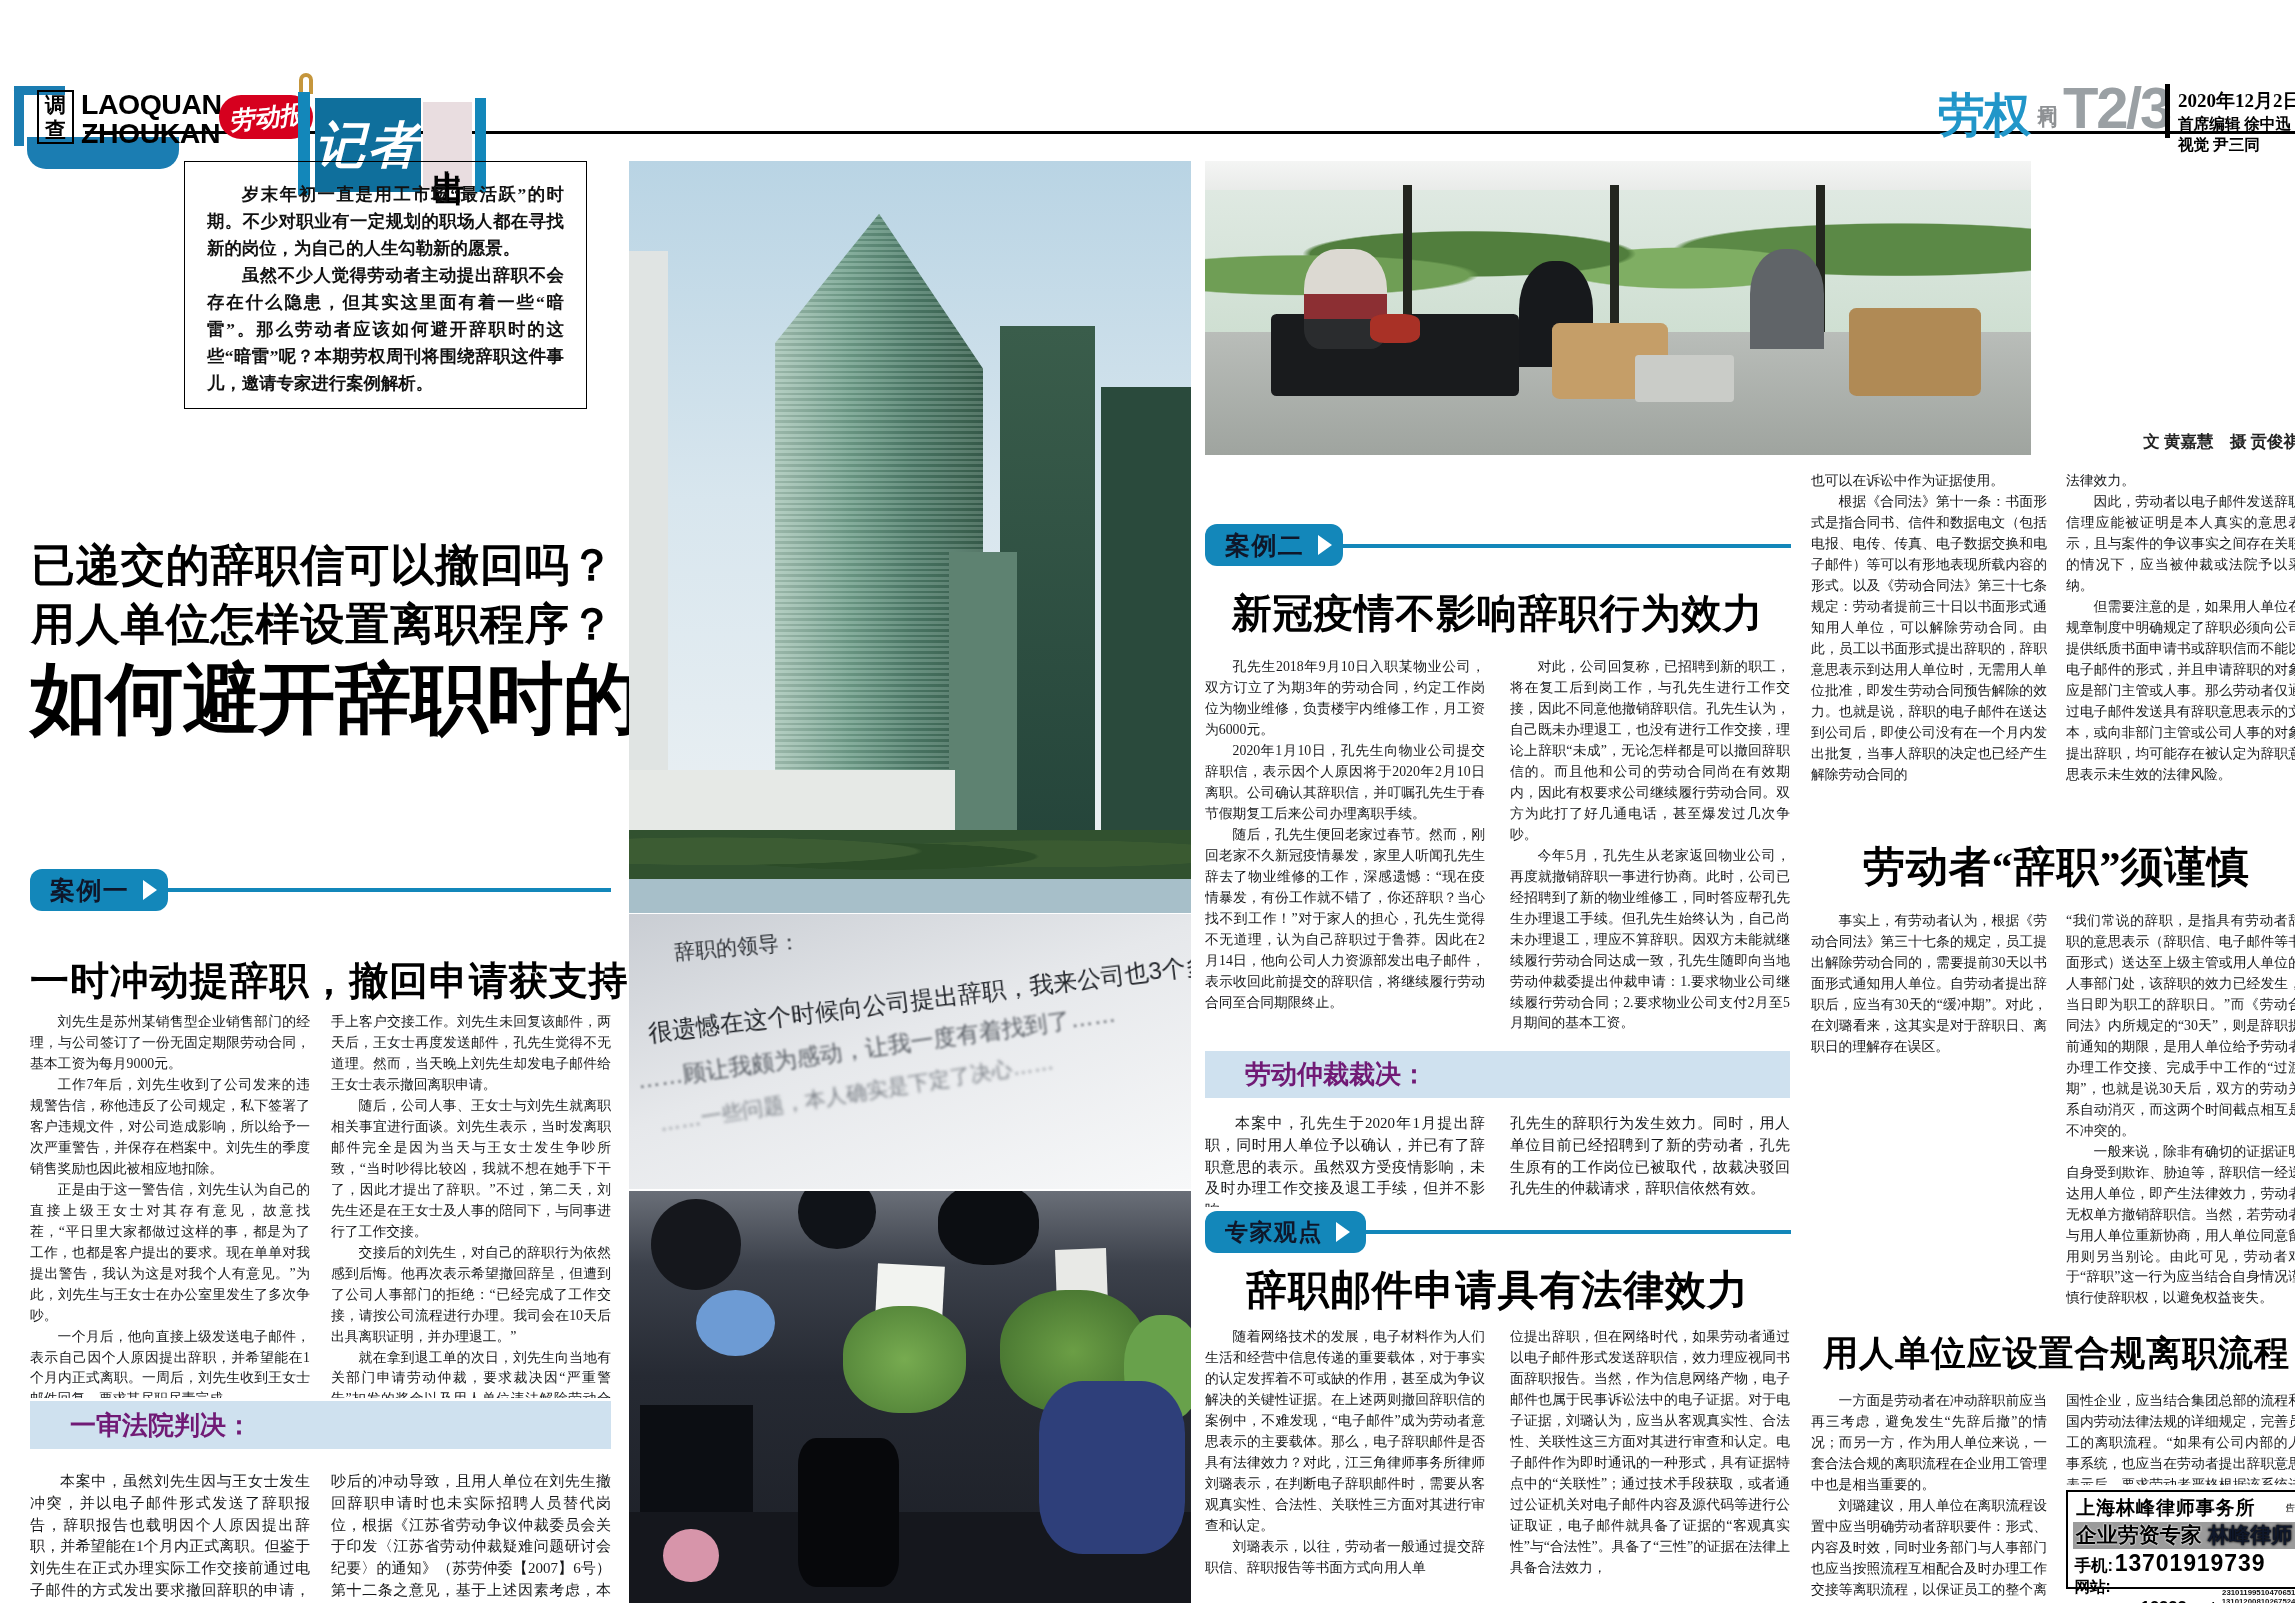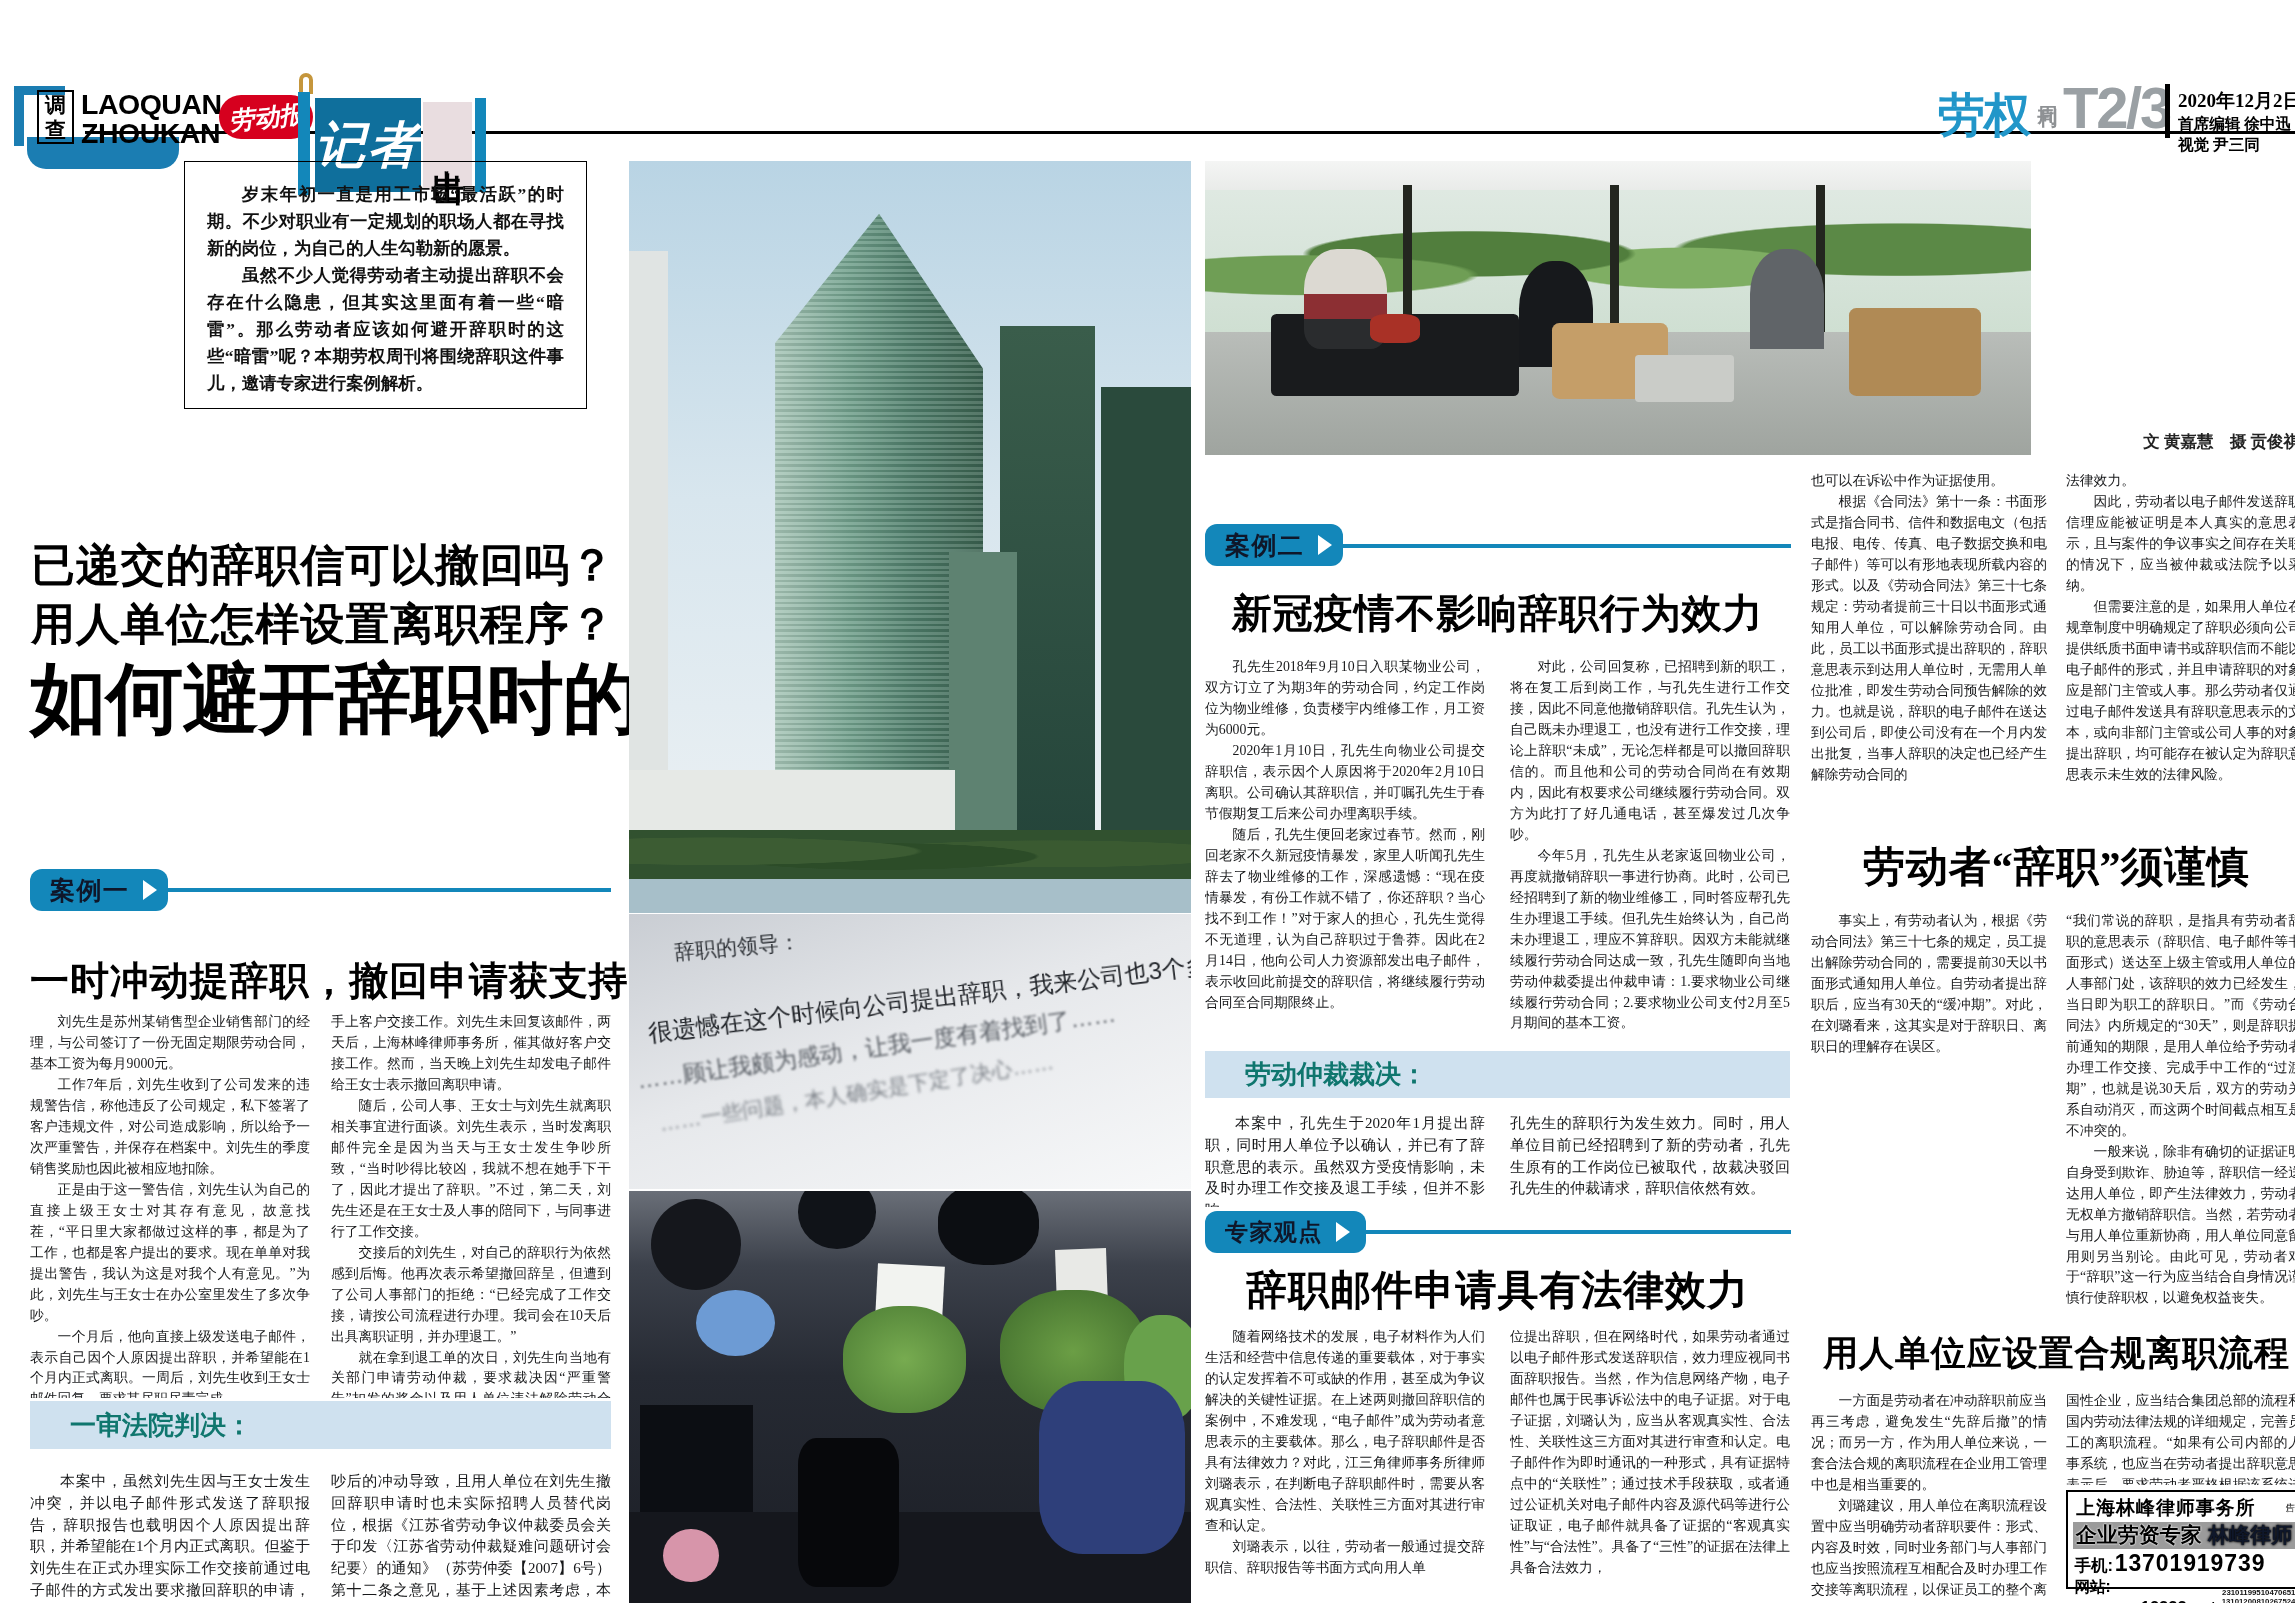--- a/index.html
+++ b/index.html
@@ -42,21 +42,21 @@
   #hl-sub2{top:595px;}
   #hl-main{left:30px;top:648px;font:900 77px "Liberation Sans",sans-serif;color:#000;white-space:nowrap;letter-spacing:-0.9px;
     text-shadow:0 0 7.3px #fff,0 0 7.3px #fff,0 0 7.3px #fff,1.8px 1.8px 4.6px #fff,-1.8px -1.8px 4.6px #fff;}
   
   .badge{height:42px;background:#1387ba;border-radius:12px;display:flex;align-items:center;
     padding:0 13.8px 0 20px;gap:13.8px;box-sizing:border-box;}
   .badge-label{color:#0f172a;font:700 25px "Liberation Sans",sans-serif;letter-spacing:1.4px;white-space:nowrap;}
   .badge-arrow{width:0;height:0;border-left:14.7px solid #fff;border-top:10.6px solid transparent;border-bottom:10.6px solid transparent;}
   .badge-line{height:3.7px;background:#1387ba;}
   .strip{background:#cfe1ef;display:flex;align-items:center;padding-left:40px;box-sizing:border-box;
-    font:700 26px "Liberation Sans",sans-serif;color:#0f766e;}
+    font:700 26px "Liberation Sans",sans-serif;color:#701a75;}
   .sec-title{text-align:center;font-family:"Liberation Serif",serif;font-weight:700;color:#000;letter-spacing:0.9px;white-space:nowrap;}
   
   .bt{font-family:"Liberation Serif",serif;font-size:13.8px;line-height:1.52;color:#17181a;text-align:justify;overflow:hidden;}
   .bt p{margin:0;text-indent:2em;}
   .cont p:first-child{text-indent:0;}
   .kai{font-size:15px;line-height:1.45;}
   .one-par-ind{text-indent:2em;}
   #credits{left:1811px;top:431px;width:489px;text-align:right;font:700 16.5px "Liberation Serif",serif;color:#222;}
   
   .ph{position:absolute;}
@@ -234,21 +234,21 @@
 </div>
 <div class="abs badge-line" style="left:168px;top:888px;width:443px;"></div>
 <div class="abs sec-title" style="left:30px;top:954px;width:581px;font-size:39px;">一时冲动提辞职，撤回申请获支持</div>
 <div class="abs bt" style="left:30px;top:1012px;width:280px;height:386px;">
     <p>刘先生是苏州某销售型企业销售部门的经理，与公司签订了一份无固定期限劳动合同，基本工资为每月9000元。</p>
     <p>工作7年后，刘先生收到了公司发来的违规警告信，称他违反了公司规定，私下签署了客户违规文件，对公司造成影响，所以给予一次严重警告，并保存在档案中。刘先生的季度销售奖励也因此被相应地扣除。</p>
     <p>正是由于这一警告信，刘先生认为自己的直接上级王女士对其存有意见，故意找茬，“平日里大家都做过这样的事，都是为了工作，也都是客户提出的要求。现在单单对我提出警告，我认为这是对我个人有意见。”为此，刘先生与王女士在办公室里发生了多次争吵。</p>
     <p>一个月后，他向直接上级发送电子邮件，表示自己因个人原因提出辞职，并希望能在1个月内正式离职。一周后，刘先生收到王女士邮件回复，要求其尽职尽责完成</p>
   </div>
 <div class="abs bt cont" style="left:331px;top:1012px;width:280px;height:386px;">
-    <p>手上客户交接工作。刘先生未回复该邮件，两天后，上海林峰律师事务所，催其做好客户交接工作。然而，当天晚上刘先生却发电子邮件给王女士表示撤回离职申请。</p>
+    <p>手上客户交接工作。刘先生未回复该邮件，两天后，王女士再度发送邮件，孔先生觉得不无道理。然而，当天晚上刘先生却发电子邮件给王女士表示撤回离职申请。</p>
     <p>随后，公司人事、王女士与刘先生就离职相关事宜进行面谈。刘先生表示，当时发离职邮件完全是因为当天与王女士发生争吵所致，“当时吵得比较凶，我就不想在她手下干了，因此才提出了辞职。”不过，第二天，刘先生还是在王女士及人事的陪同下，与同事进行了工作交接。</p>
     <p>交接后的刘先生，对自己的辞职行为依然感到后悔。他再次表示希望撤回辞呈，但遭到了公司人事部门的拒绝：“已经完成了工作交接，请按公司流程进行办理。我司会在10天后出具离职证明，并办理退工。”</p>
     <p>就在拿到退工单的次日，刘先生向当地有关部门申请劳动仲裁，要求裁决因“严重警告”扣发的奖金以及用人单位违法解除劳动合同，并支付相应补偿金。</p>
   </div>
 <div class="abs strip" style="left:30px;top:1401px;width:581px;height:48px;">
   <span>一审法院判决：</span>
 </div>
 <div class="abs bt kai one-par-ind" style="left:30px;top:1471px;width:280px;height:132px;">本案中，虽然刘先生因与王女士发生冲突，并以电子邮件形式发送了辞职报告，辞职报告也载明因个人原因提出辞职，并希望能在1个月内正式离职。但鉴于刘先生在正式办理实际工作交接前通过电子邮件的方式发出要求撤回辞职的申请，且在后续谈话中也多次解释提出辞职是激烈争</div>
 <div class="abs bt kai" style="left:331px;top:1471px;width:280px;height:132px;">吵后的冲动导致，且用人单位在刘先生撤回辞职申请时也未实际招聘人员替代岗位，根据《江苏省劳动争议仲裁委员会关于印发〈江苏省劳动仲裁疑难问题研讨会纪要〉的通知》（苏劳仲委【2007】6号）第十二条之意见，基于上述因素考虑，本院认为，刘先生可撤回辞职申请。</div>
 

